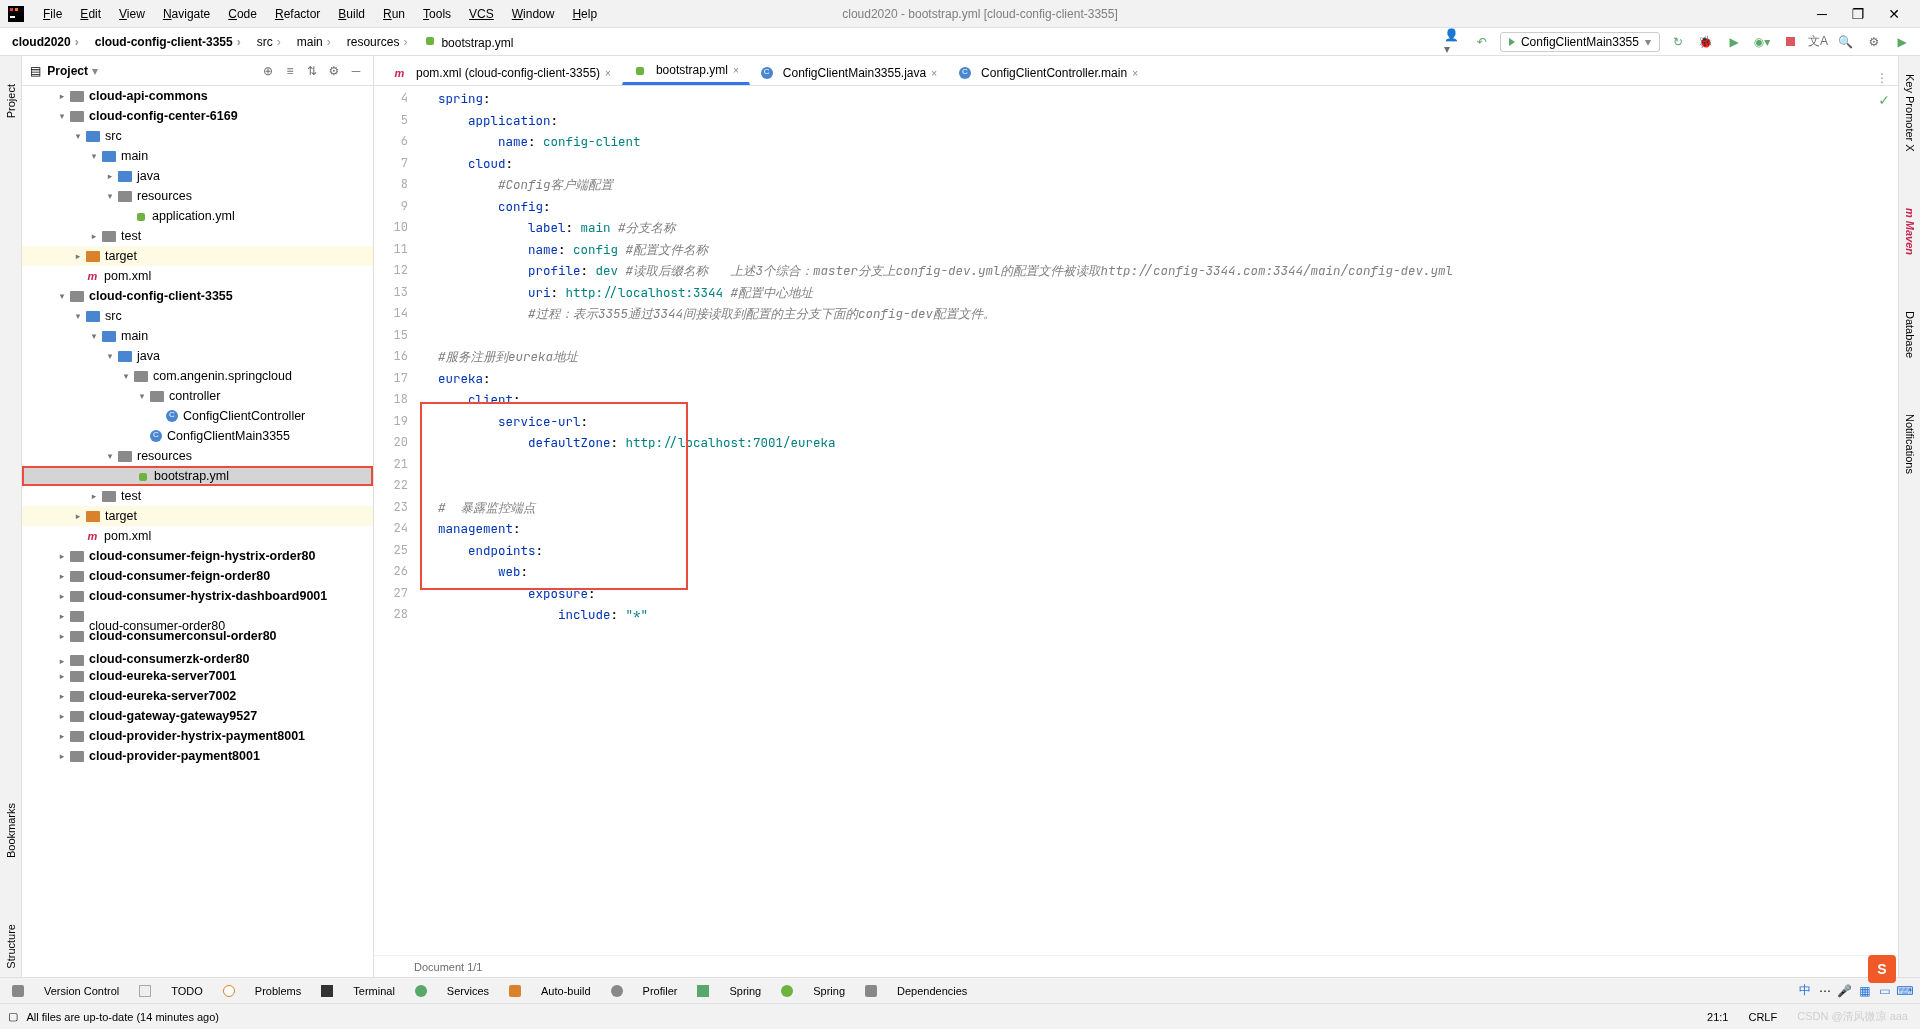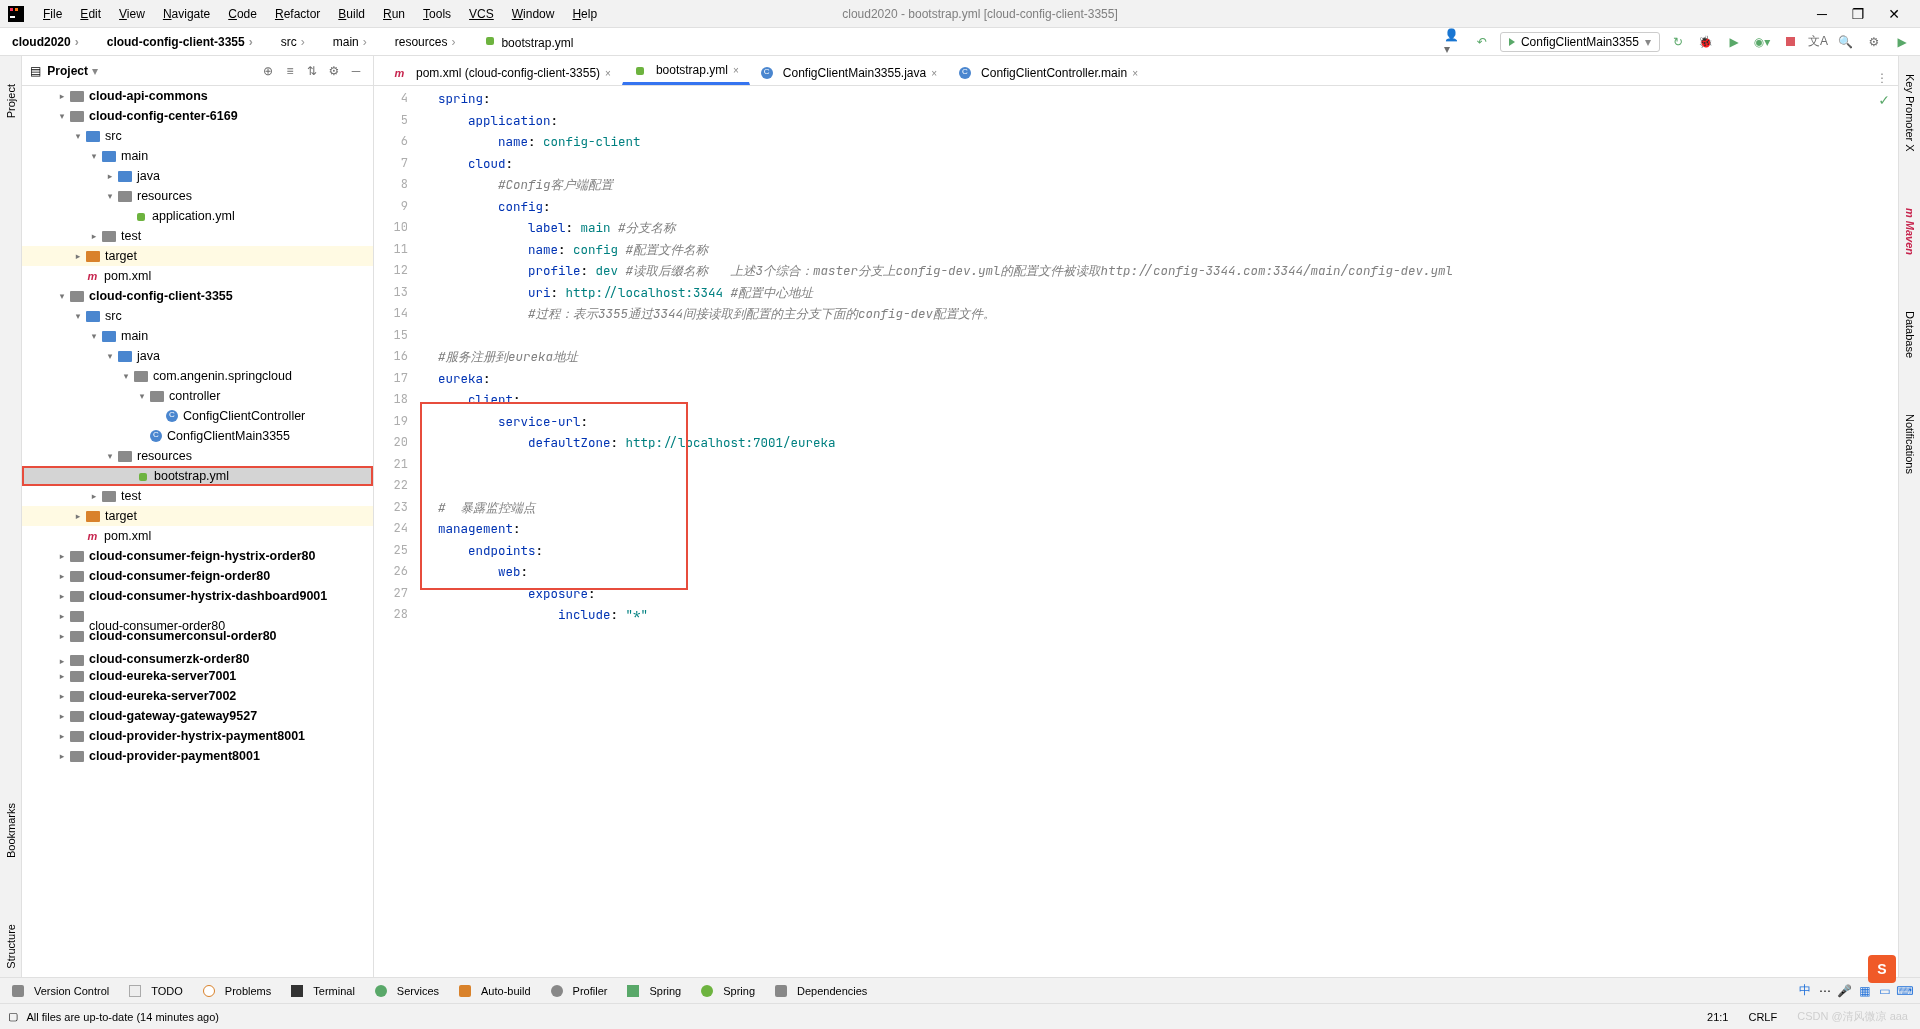--- a/index.html
+++ b/index.html
@@ -9,21 +9,21 @@
     .menubar { height: 28px; background: #f2f2f2; display: flex; align-items: center; padding: 0 8px; border-bottom: 1px solid #e0e0e0; }
     .menubar .logo { width: 16px; height: 16px; margin-right: 10px; }
     .menu-item { padding: 3px 9px; cursor: pointer; }
     .menu-item span.ul { text-decoration: underline; }
     .window-title { margin-left: 20px; color: #808080; flex: 1; text-align: center; position: absolute; left: 50%; transform: translateX(-50%); }
     .window-controls { margin-left: auto; display: flex; gap: 20px; padding-right: 10px; }
     .wc { width: 16px; height: 16px; display: flex; align-items: center; justify-content: center; font-size: 14px; }
     
     
     .toolbar-row { height: 28px; background: #fff; display: flex; align-items: center; padding: 0 8px; border-bottom: 1px solid #e0e0e0; }
-    .breadcrumbs { display: flex; align-items: center; gap: 16px; }
+    .breadcrumbs { display: flex; align-items: center; gap: 4px; }
     .crumb { padding: 2px 4px; cursor: pointer; }
     .crumb-sep::after { content: "›"; color: #999; margin: 0 4px; }
     .crumb.strong { font-weight: 600; }
     .toolbar-right { margin-left: auto; display: flex; align-items: center; gap: 8px; }
     .tb-icon { width: 20px; height: 20px; display: flex; align-items: center; justify-content: center; cursor: pointer; }
     .run-config-dropdown { border: 1px solid #ccc; padding: 2px 8px; border-radius: 3px; display: flex; align-items: center; gap: 6px; cursor: pointer; }
     .play-tri { width: 0; height: 0; border-left: 6px solid #59a869; border-top: 4px solid transparent; border-bottom: 4px solid transparent; }
     .gray-ic { color: #6e6e6e; }
     .green-ic { color: #59a869; }
     .red-sq { width: 9px; height: 9px; background: #db5860; }
@@ -76,21 +76,21 @@
     .code .s { color: #008080; }
     .code .it { }
     .caret-line { background: #fffae3; position: absolute; left: 0; right: 0; height: 21.5px; z-index: -1; }
     .red-box { position: absolute; border: 2px solid #e74c3c; left: 420px; top: 402px; width: 268px; height: 188px; pointer-events: none; }
     .editor-check { position: absolute; right: 8px; top: 6px; color: #59a869; font-size: 14px; }
     
     .editor-footer { height: 22px; padding-left: 40px; display: flex; align-items: center; color: #6e6e6e; border-top: 1px solid #f0f0f0; font-size: 11px; }
     
     
     .bottom-tools { height: 26px; background: #f2f2f2; border-top: 1px solid #e0e0e0; display: flex; align-items: center; padding: 0 8px; gap: 12px; font-size: 11px; }
-    .bt-item { display: flex; align-items: center; gap: 10px; cursor: pointer; padding: 2px 4px; }
+    .bt-item { display: flex; align-items: center; gap: 20px; cursor: pointer; padding: 2px 4px; }
     .bt-ic { width: 12px; height: 12px; display: inline-block; }
     .bt-ic.vc { background: #888; border-radius: 2px; }
     .bt-ic.todo { background: linear-gradient(#eee,#eee); border: 1px solid #aaa; }
     .bt-ic.probl { background: #fff; border: 1px solid #d9822b; border-radius: 50%; }
     .bt-ic.term { background: #333; }
     .bt-ic.svc { background: #59a869; border-radius: 50%; }
     .bt-ic.auto { background: #d9822b; border-radius: 2px; }
     .bt-ic.prof { background: #888; border-radius: 50%; }
     .bt-ic.build { background: #59a869; }
     .bt-ic.spring { background: #6db33f; border-radius: 50%; }
@@ -397,20 +397,21 @@
           <div>24</div>
           <div>25</div>
           <div>26</div>
           <div>27</div>
           <div>28</div>
         </div>
       <div class="code" id="code"><div><span class="k">spring</span>:</div><div>    <span class="k">application</span>:</div><div>        <span class="k">name</span>: <span class="v">config-client</span></div><div>    <span class="k">cloud</span>:</div><div>        <span class="c">#Config客户端配置</span></div><div>        <span class="k">config</span>:</div><div>            <span class="k">label</span>: <span class="v">main</span> <span class="c">#分支名称</span></div><div>            <span class="k">name</span>: <span class="v">config</span> <span class="c">#配置文件名称</span></div><div>            <span class="k">profile</span>: <span class="v">dev</span> <span class="c">#读取后缀名称   上述3个综合：master分支上config-dev.yml的配置文件被读取http://config-3344.com:3344/main/config-dev.yml</span></div><div>            <span class="k">uri</span>: <span class="v">http://localhost:3344</span> <span class="c">#配置中心地址</span></div><div>            <span class="c">#过程：表示3355通过3344间接读取到配置的主分支下面的config-dev配置文件。</span></div><div>&nbsp;</div><div><span class="c">#服务注册到eureka地址</span></div><div><span class="k">eureka</span>:</div><div>    <span class="k">client</span>:</div><div>        <span class="k">service-url</span>:</div><div>            <span class="k it">defaultZone</span>: <span class="v">http://localhost:7001/eureka</span></div><div class="caret-line" style="top: 367.5px;"></div><div>&nbsp;</div><div>&nbsp;</div><div><span class="c">#  暴露监控端点</span></div><div><span class="k">management</span>:</div><div>    <span class="k">endpoints</span>:</div><div>        <span class="k">web</span>:</div><div>            <span class="k">exposure</span>:</div><div>                <span class="k">include</span>: <span class="s">"*"</span></div></div>
       <div class="editor-check">✓</div>
     </div>
     <div class="red-box"></div>
+    <div class="editor-footer">Document 1/1</div>
   </div>
 
   <div class="right-tool-strip">
     <div class="vtext-r">Key Promoter X</div>
     <div class="vtext-r" style="font-style:italic;font-weight:bold;color:#c7254e">m <span style="writing-mode:vertical-rl">Maven</span></div>
     <div class="vtext-r">Database</div>
     <div class="vtext-r">Notifications</div>
   </div>
 </div>
 

